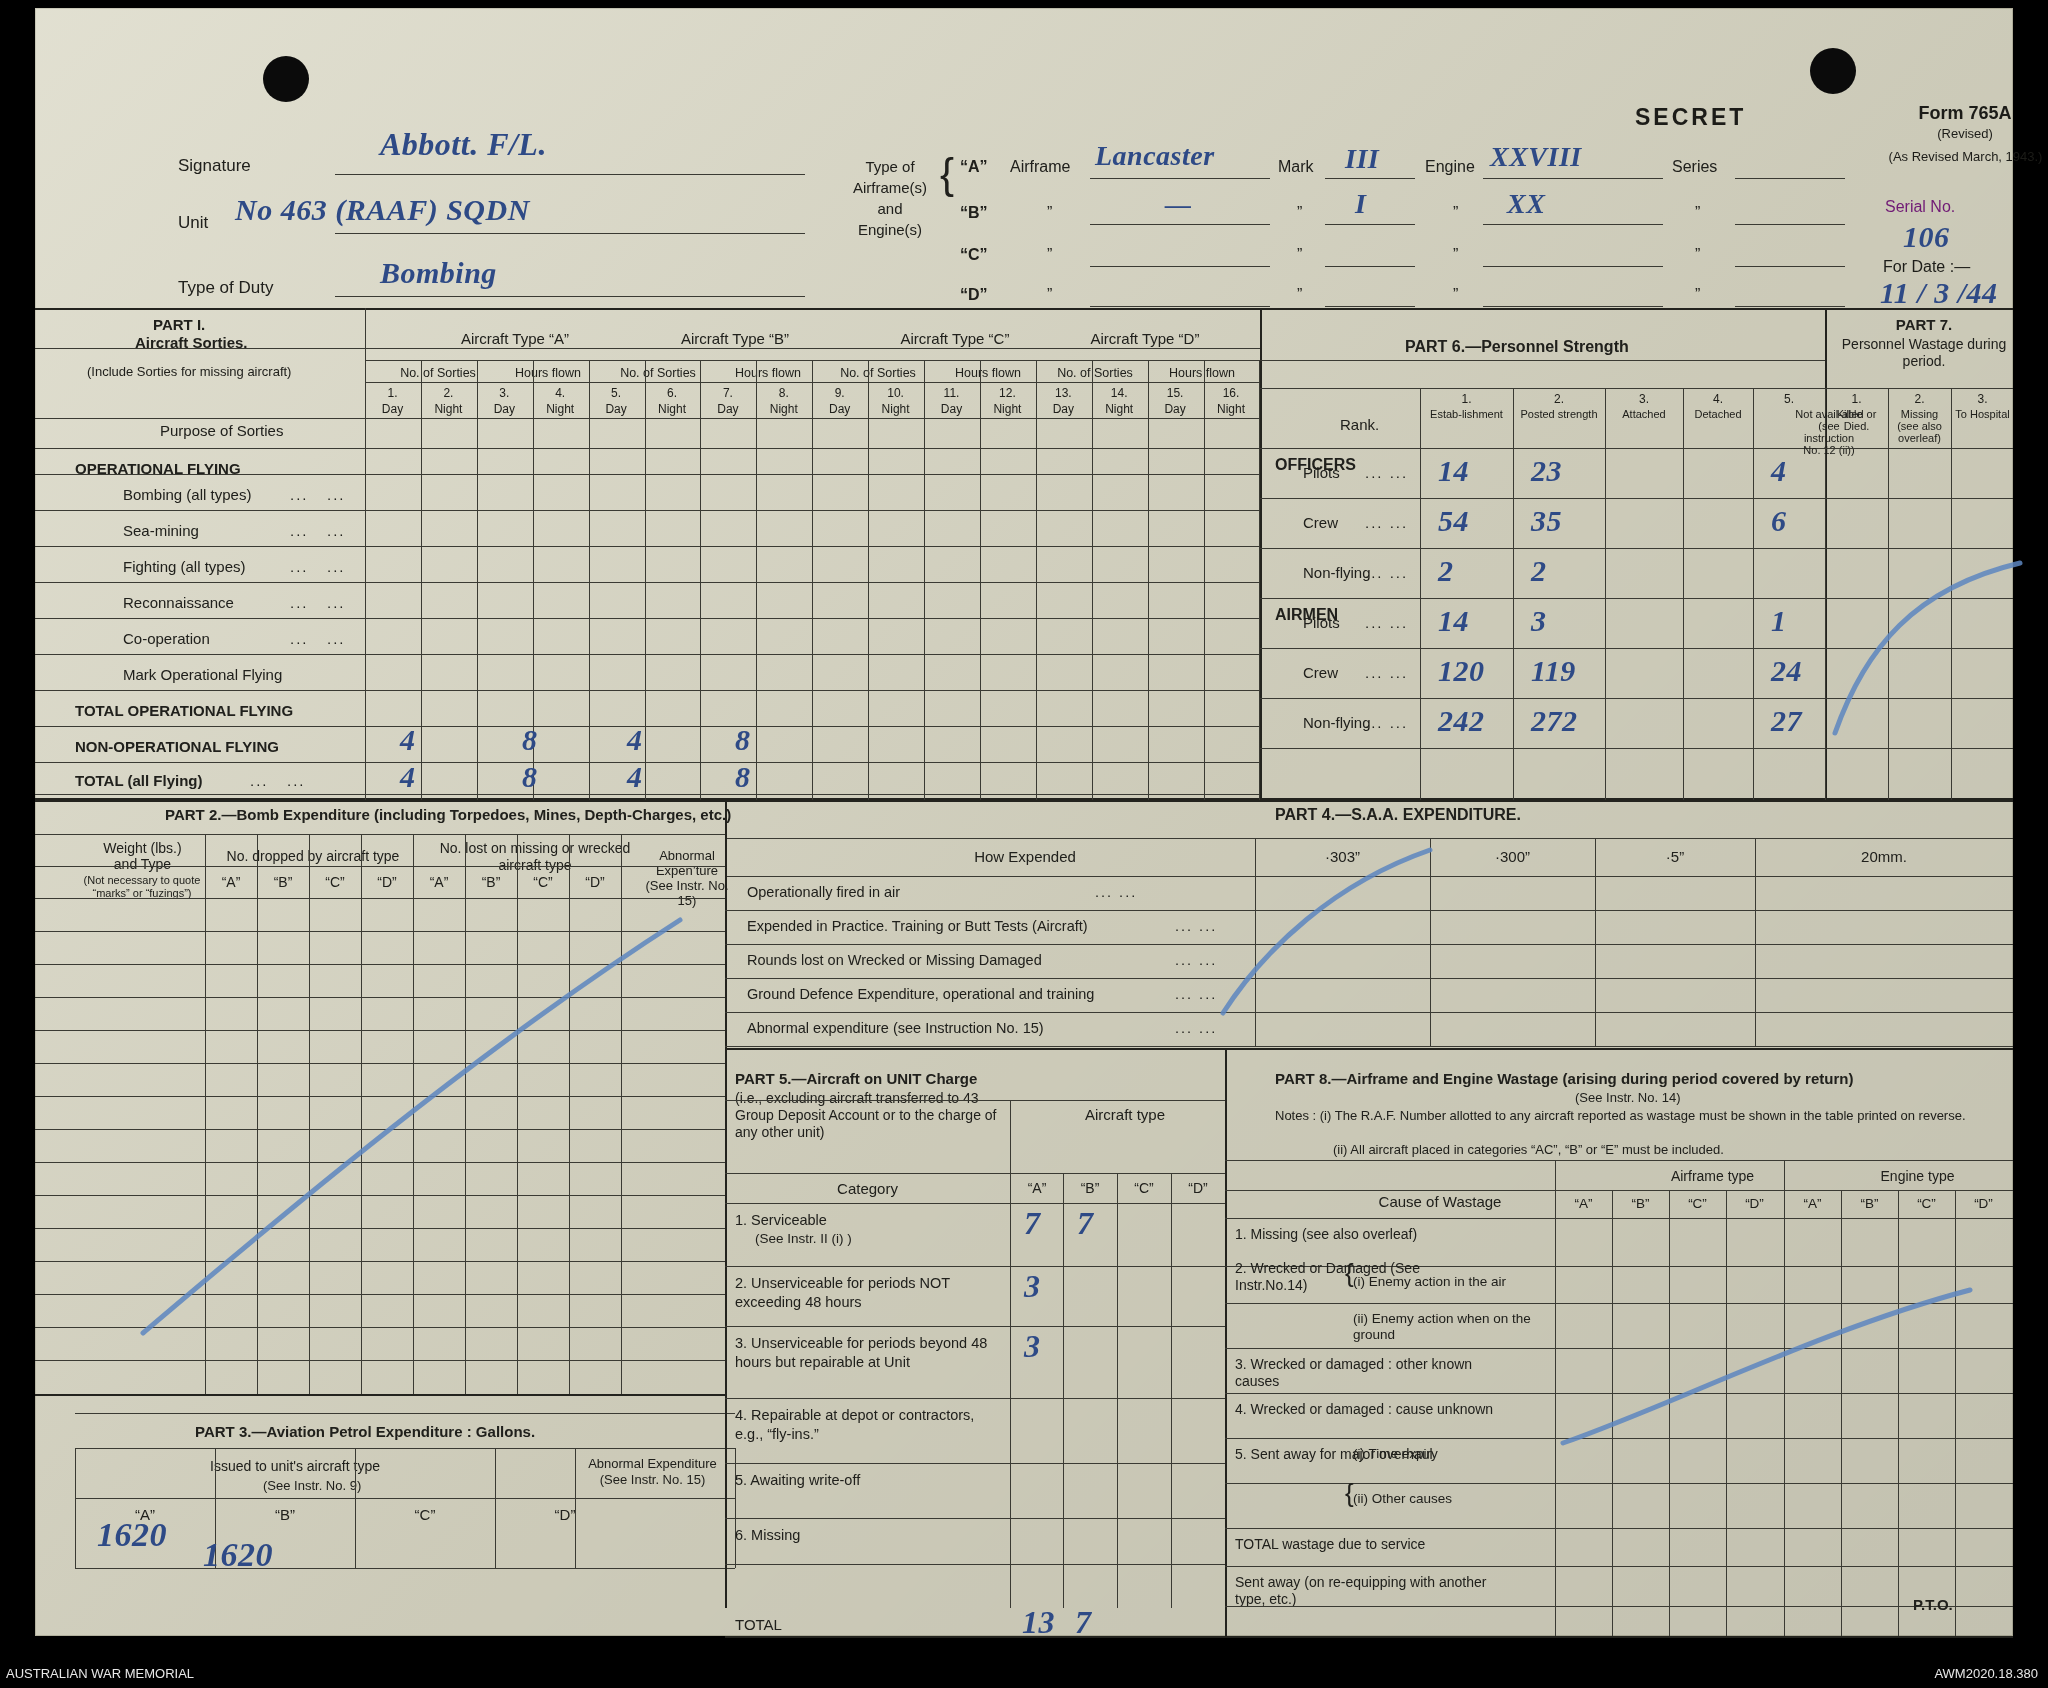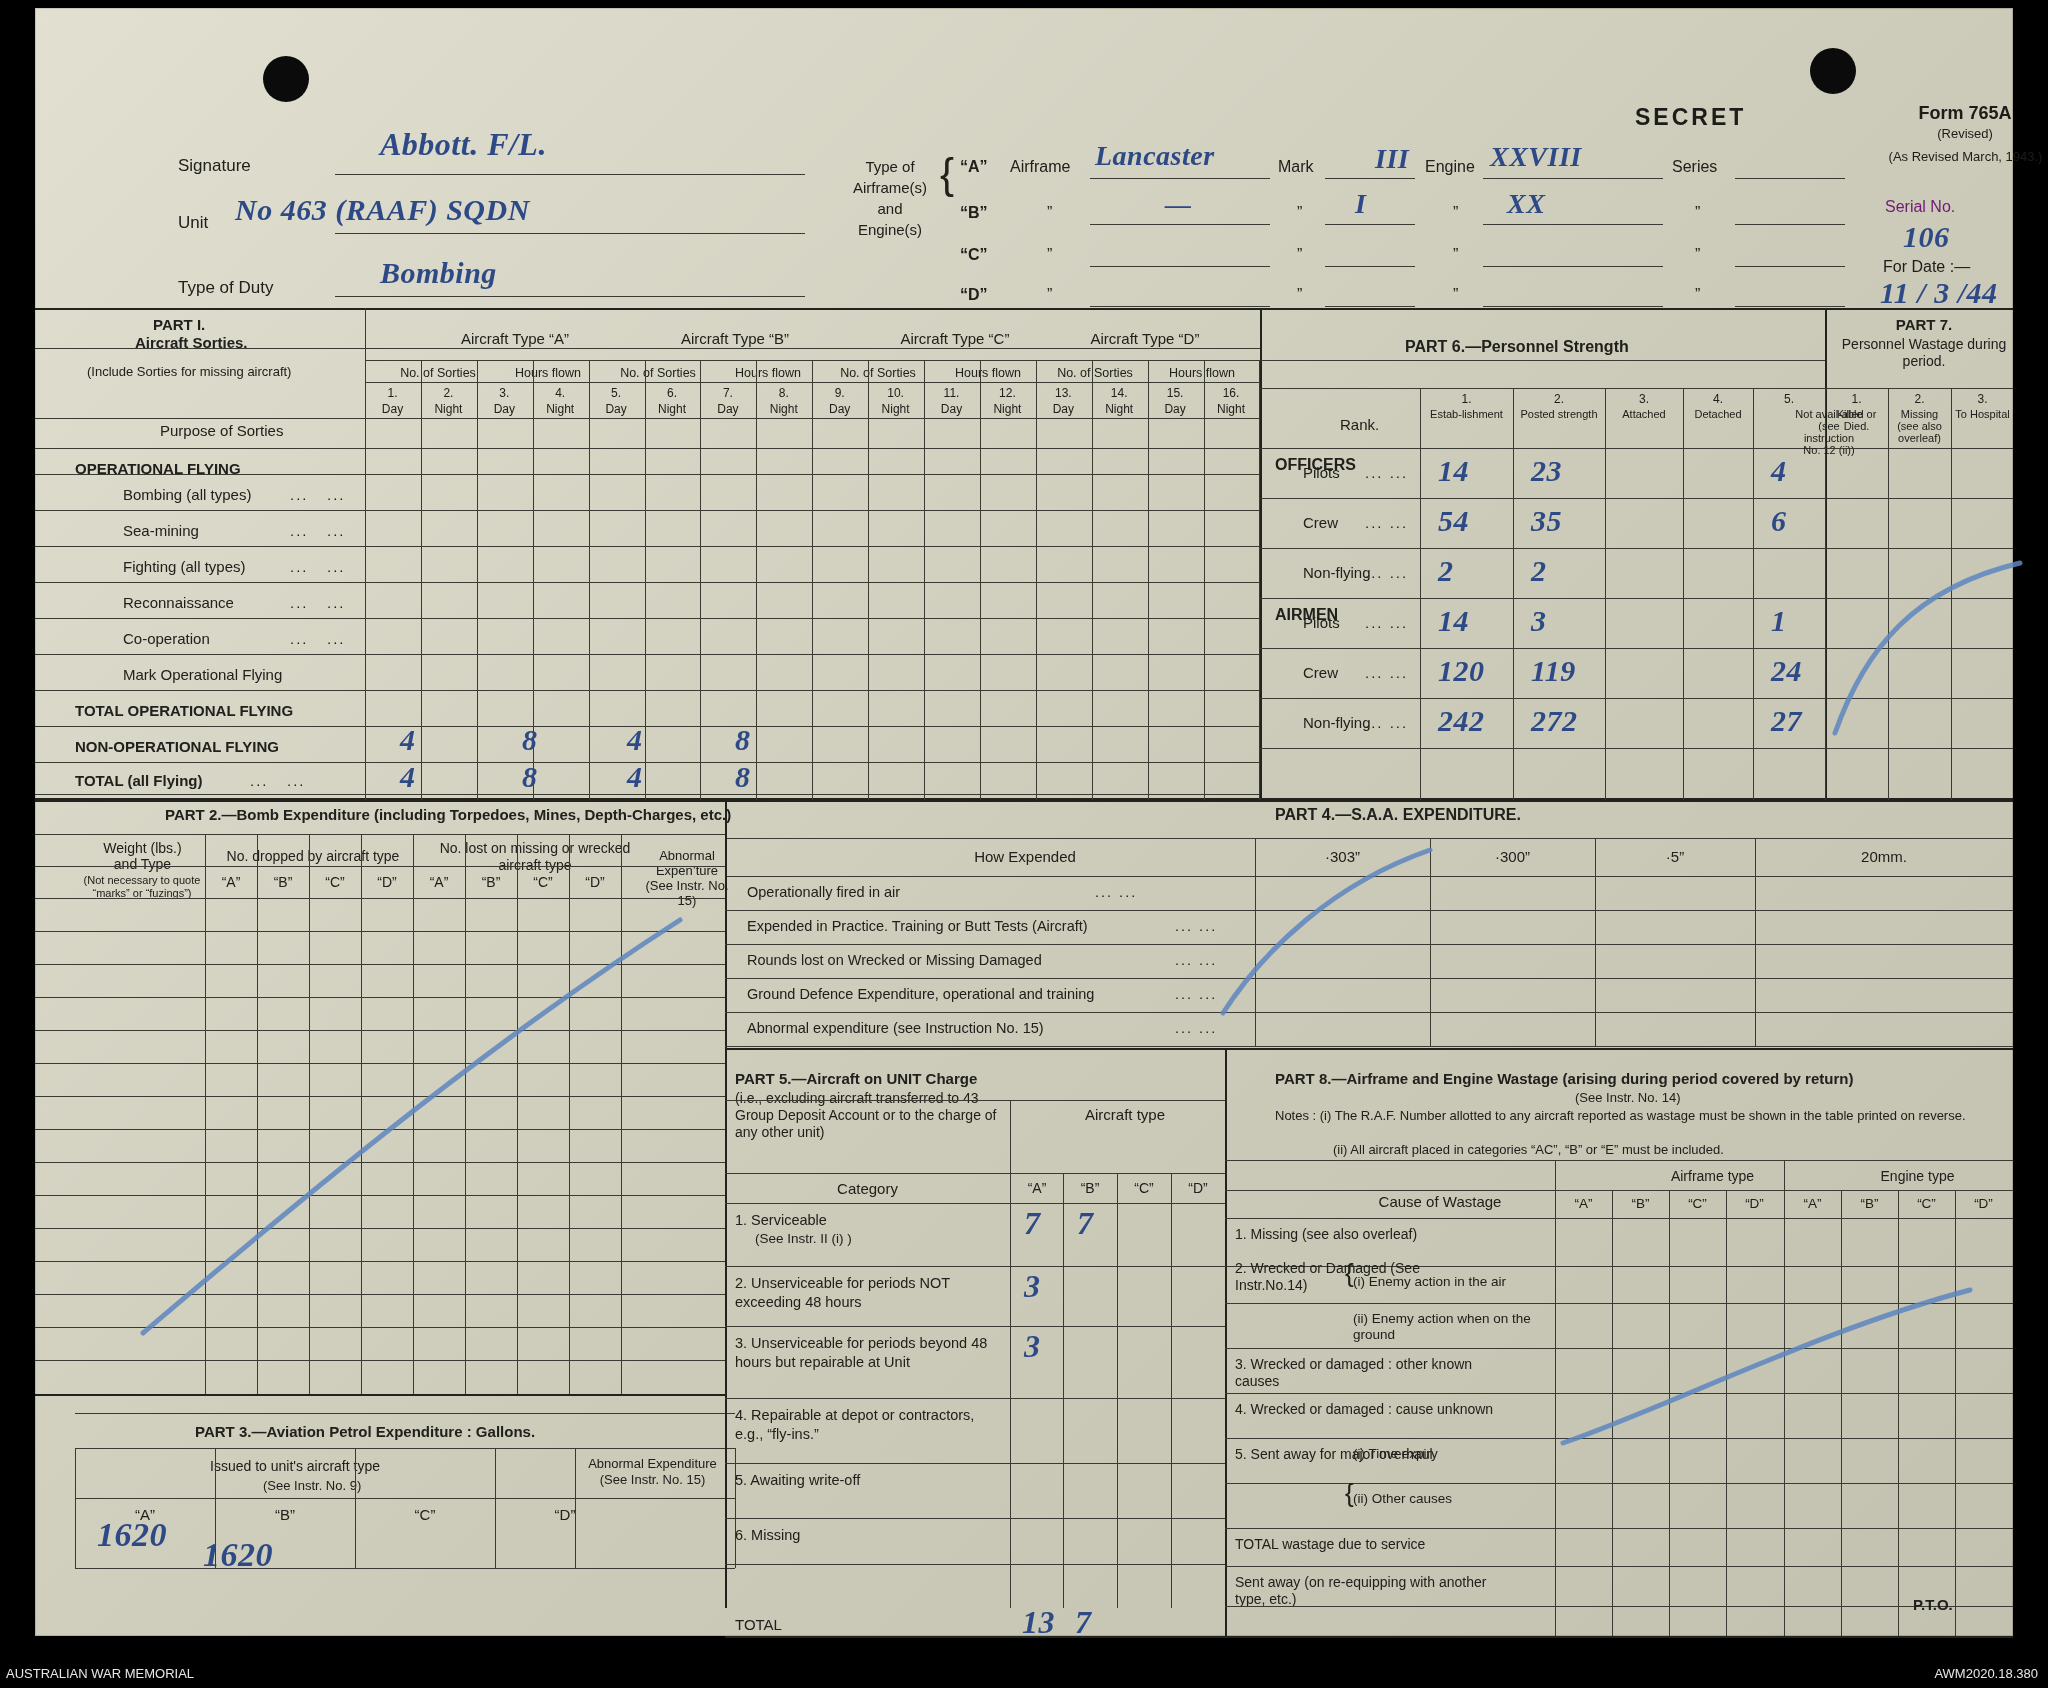--- a/index.html
+++ b/index.html
@@ -72,21 +72,21 @@
 
     <div class="pr" style="left:800px;top:148px;font-size:15px;line-height:21px;width:110px;text-align:center;">Type of<br>Airframe(s)<br>and<br>Engine(s)</div>
     <div class="pr" style="left:905px;top:142px;font-size:42px;color:#20201c;">{</div>
 
     <div class="pr b" style="left:925px;top:150px;font-size:16px;">“A”</div>
     <div class="pr" style="left:975px;top:150px;font-size:16px;">Airframe</div>
     <div class="line h" style="left:1055px;top:170px;width:180px;"></div>
     <div class="ink" style="left:1060px;top:132px;font-size:28px;">Lancaster</div>
     <div class="pr" style="left:1243px;top:150px;font-size:16px;">Mark</div>
     <div class="line h" style="left:1290px;top:170px;width:90px;"></div>
-    <div class="ink" style="left:1310px;top:135px;font-size:28px;margin-left:30px;">III</div>
+    <div class="ink" style="left:1310px;top:135px;font-size:28px;">III</div>
     <div class="pr" style="left:1390px;top:150px;font-size:16px;">Engine</div>
     <div class="line h" style="left:1448px;top:170px;width:180px;"></div>
     <div class="ink" style="left:1455px;top:133px;font-size:28px;">XXVIII</div>
     <div class="pr" style="left:1637px;top:150px;font-size:16px;">Series</div>
     <div class="line h" style="left:1700px;top:170px;width:110px;"></div>
 
     <div class="pr b" style="left:925px;top:196px;font-size:16px;">“B”</div>
     <div class="pr" style="left:1012px;top:196px;font-size:16px;">”</div>
     <div class="line h" style="left:1055px;top:216px;width:180px;"></div>
     <div class="ink" style="left:1130px;top:182px;font-size:26px;">—</div>

